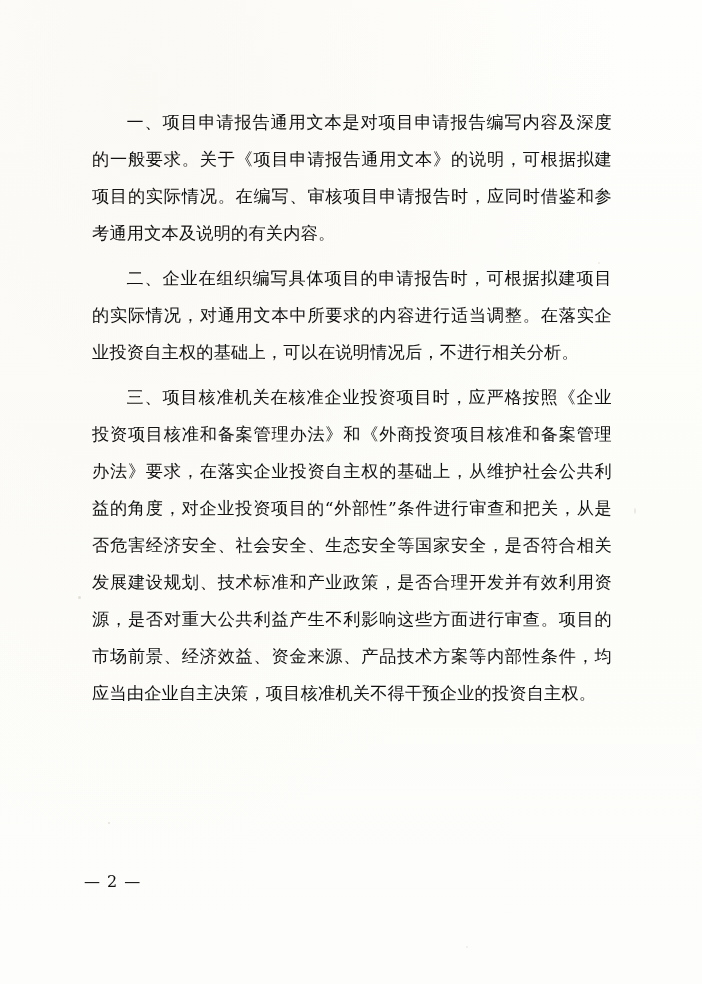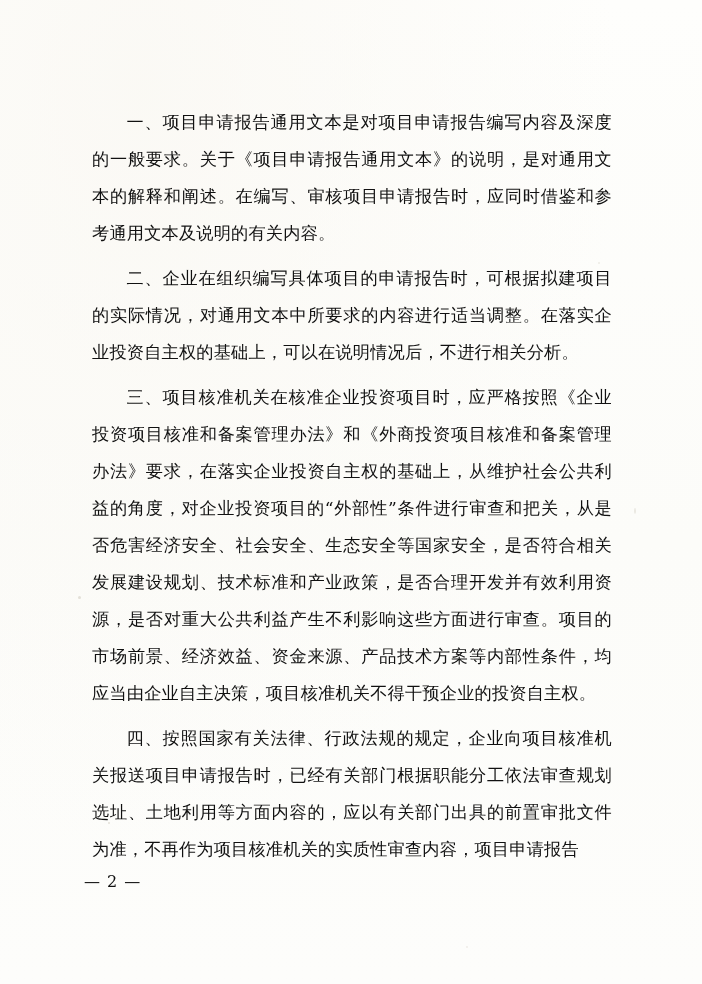--- a/index.html
+++ b/index.html
@@ -70,24 +70,23 @@
   .s4 { left: 598px; top: 262px; width: 2px; height: 2px; opacity:.35;}
   .s5 { left: 466px; top: 946px; width: 2px; height: 2px; opacity:.3;}
 </style>
 </head>
 <body>
 
 <div class="page">
   <div class="paper-tint"></div>
 
   <div class="body-area">
-    <p class="para">一、项目申请报告通用文本是对项目申请报告编写内容及深度的一般要求。关于《项目申请报告通用文本》的说明，是对通用文本的解释和阐述。在编写、审核项目申请报告时，应同时借鉴和参考通用文本及说明的有关内容。</p>
+    <p class="para">一、项目申请报告通用文本是对项目申请报告编写内容及深度的一般要求。关于《项目申请报告通用文本》的说明，可根据拟建项目的实际情况。在编写、审核项目申请报告时，应同时借鉴和参考通用文本及说明的有关内容。</p>
     <p class="para">二、企业在组织编写具体项目的申请报告时，可根据拟建项目的实际情况，对通用文本中所要求的内容进行适当调整。在落实企业投资自主权的基础上，可以在说明情况后，不进行相关分析。</p>
     <p class="para">三、项目核准机关在核准企业投资项目时，应严格按照《企业投资项目核准和备案管理办法》和《外商投资项目核准和备案管理办法》要求，在落实企业投资自主权的基础上，从维护社会公共利益的角度，对企业投资项目的“外部性”条件进行审查和把关，从是否危害经济安全、社会安全、生态安全等国家安全，是否符合相关发展建设规划、技术标准和产业政策，是否合理开发并有效利用资源，是否对重大公共利益产生不利影响这些方面进行审查。项目的市场前景、经济效益、资金来源、产品技术方案等内部性条件，均应当由企业自主决策，项目核准机关不得干预企业的投资自主权。</p>
-    <p class="para">四、按照国家有关法律、行政法规的规定，企业向项目核准机关报送项目申请报告时，已经有关部门根据职能分工依法审查规划选址、土地利用等方面内容的，应以有关部门出具的前置审批文件为准，不再作为项目核准机关的实质性审查内容，项目申请报告</p>
   </div>
 
   <div class="page-number">— 2 —</div>
 
   <span class="speck s1"></span>
   <span class="speck s2"></span>
   <span class="speck s3"></span>
   <span class="speck s4"></span>
   <span class="speck s5"></span>
 </div>

